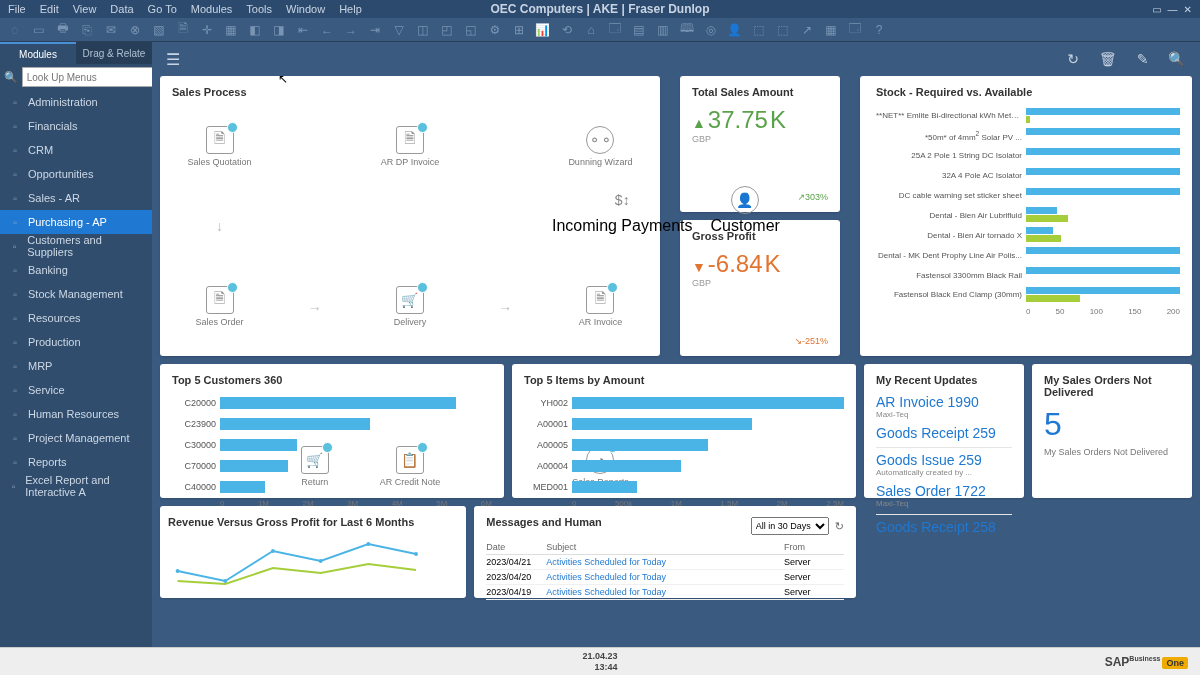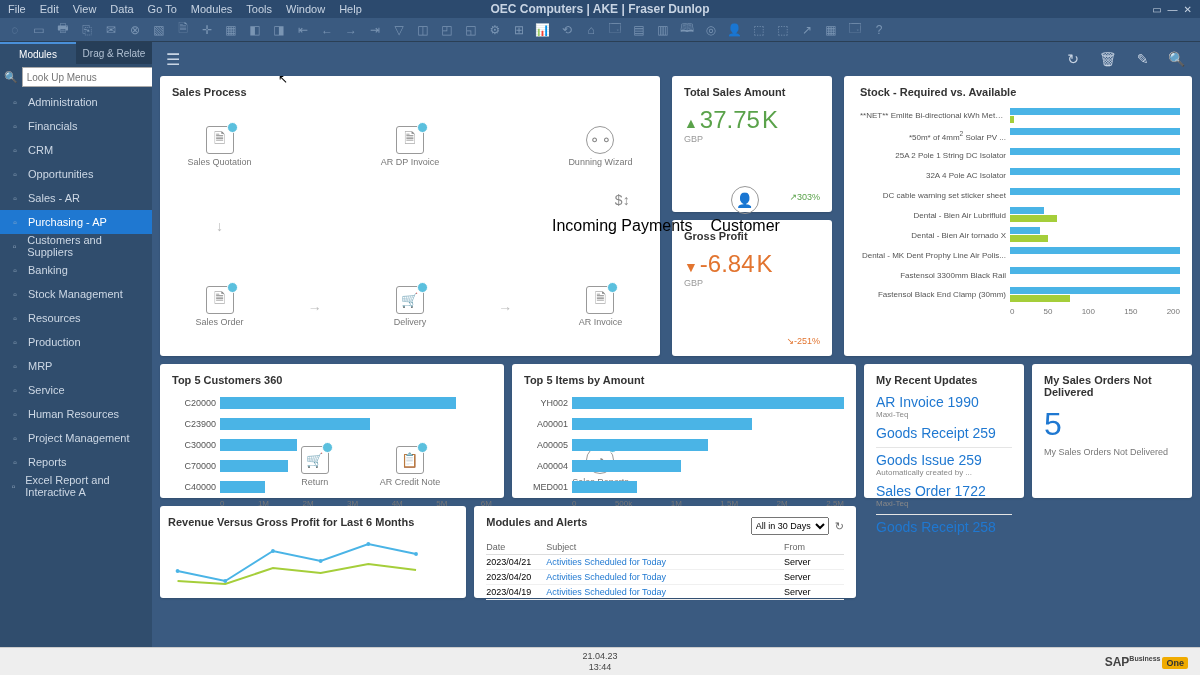--- a/index.html
+++ b/index.html
@@ -28,21 +28,21 @@
 .side-item { display: flex; align-items: center; gap: 6px; height: 24px; padding: 0 8px; color: #cdd8e5; cursor: pointer; }
 .side-item.active { background: #1f78d1; color: #fff; }
 .side-item .s-icon { width: 14px; text-align: center; font-size: 10px; color: #9fb3c8; }
 
 .work-area { flex: 1; background: #3a5a80; display: flex; flex-direction: column; min-width: 0; }
 .work-header { height: 34px; display: flex; align-items: center; justify-content: space-between; padding: 0 14px; }
 .hamburger { color: #c8d4e3; font-size: 16px; cursor: pointer; }
 .header-icons { display: flex; gap: 20px; color: #c8d4e3; font-size: 14px; }
 
 .dashboard { flex: 1; padding: 0 8px 6px 8px; overflow: hidden; }
-.row1 { display: flex; gap: 12px; height: 280px; }
+.row1 { display: flex; gap: 20px; height: 280px; }
 .row2 { display: flex; gap: 8px; height: 134px; margin-top: 8px; }
 .row3 { display: flex; gap: 8px; height: 92px; margin-top: 8px; }
 
 .card { background: #fff; border-radius: 3px; padding: 10px 12px; display: flex; flex-direction: column; box-shadow: 0 1px 2px rgba(0,0,0,0.15); }
 .card-title { font-size: 11px; font-weight: bold; color: #333; margin-bottom: 8px; }
 
 
 .sales-process { width: 500px; }
 .sp-grid { display: grid; grid-template-columns: repeat(5, 1fr); grid-auto-rows: 80px; align-items: center; justify-items: center; font-size: 9px; color: #777; }
 .sp-node { display: flex; flex-direction: column; align-items: center; gap: 3px; position: relative; }
@@ -106,21 +106,21 @@
 .msg-filter select { font-size: 9px; height: 18px; }
 .msg-refresh { font-size: 11px; color: #666; cursor: pointer; }
 .msg-table { font-size: 9px; margin-top: 4px; }
 .msg-table .thead, .msg-table .trow { display: grid; grid-template-columns: 60px 1fr 60px; padding: 2px 0; }
 .msg-table .thead { color: #666; border-bottom: 1px solid #ddd; }
 .msg-table .trow { border-bottom: 1px solid #f0f0f0; }
 .msg-table .subj { color: #1f78d1; }
 
 
 .statusbar { height: 28px; background: #eee; display: flex; align-items: center; justify-content: center; font-size: 9px; color: #444; position: relative; border-top: 1px solid #ccc; }
-.statusbar .dt { text-align: center; line-height: 11px; }
+.statusbar .dt { text-align: right; line-height: 11px; font-weight: bold; }
 .statusbar .brand { position: absolute; right: 12px; font-weight: bold; font-size: 12px; }
 .statusbar .brand .one { background: #f0ab00; color: #333; padding: 1px 4px; font-size: 9px; border-radius: 2px; margin-left: 2px; }
 
 .cursor-pointer-decor { position: absolute; left: 278px; top: 72px; font-size: 12px; color: #000; pointer-events: none; }
 </style>
 </head>
 <body>
 
 <div class="app-shell">
 
@@ -601,21 +601,21 @@
                     <circle cx="110" cy="15" r="2"></circle>
                     <circle cx="160" cy="25" r="2"></circle>
                     <circle cx="210" cy="8" r="2"></circle>
                     <circle cx="260" cy="18" r="2"></circle>
                   </g>
               </svg>
             </div>
           </div>
           <div class="card messages">
             <div class="msg-head">
-              <div class="card-title">Modules and Alerts</div>
+              <div class="card-title">Messages and Human</div>
               <div class="msg-filter">
                 <select><option>All in 30 Days</option></select>
                 <span class="msg-refresh">↻</span>
               </div>
             </div>
             <div class="msg-table">
               <div class="thead">
                 <span>Date</span>
                 <span>Subject</span>
                 <span>From</span>

